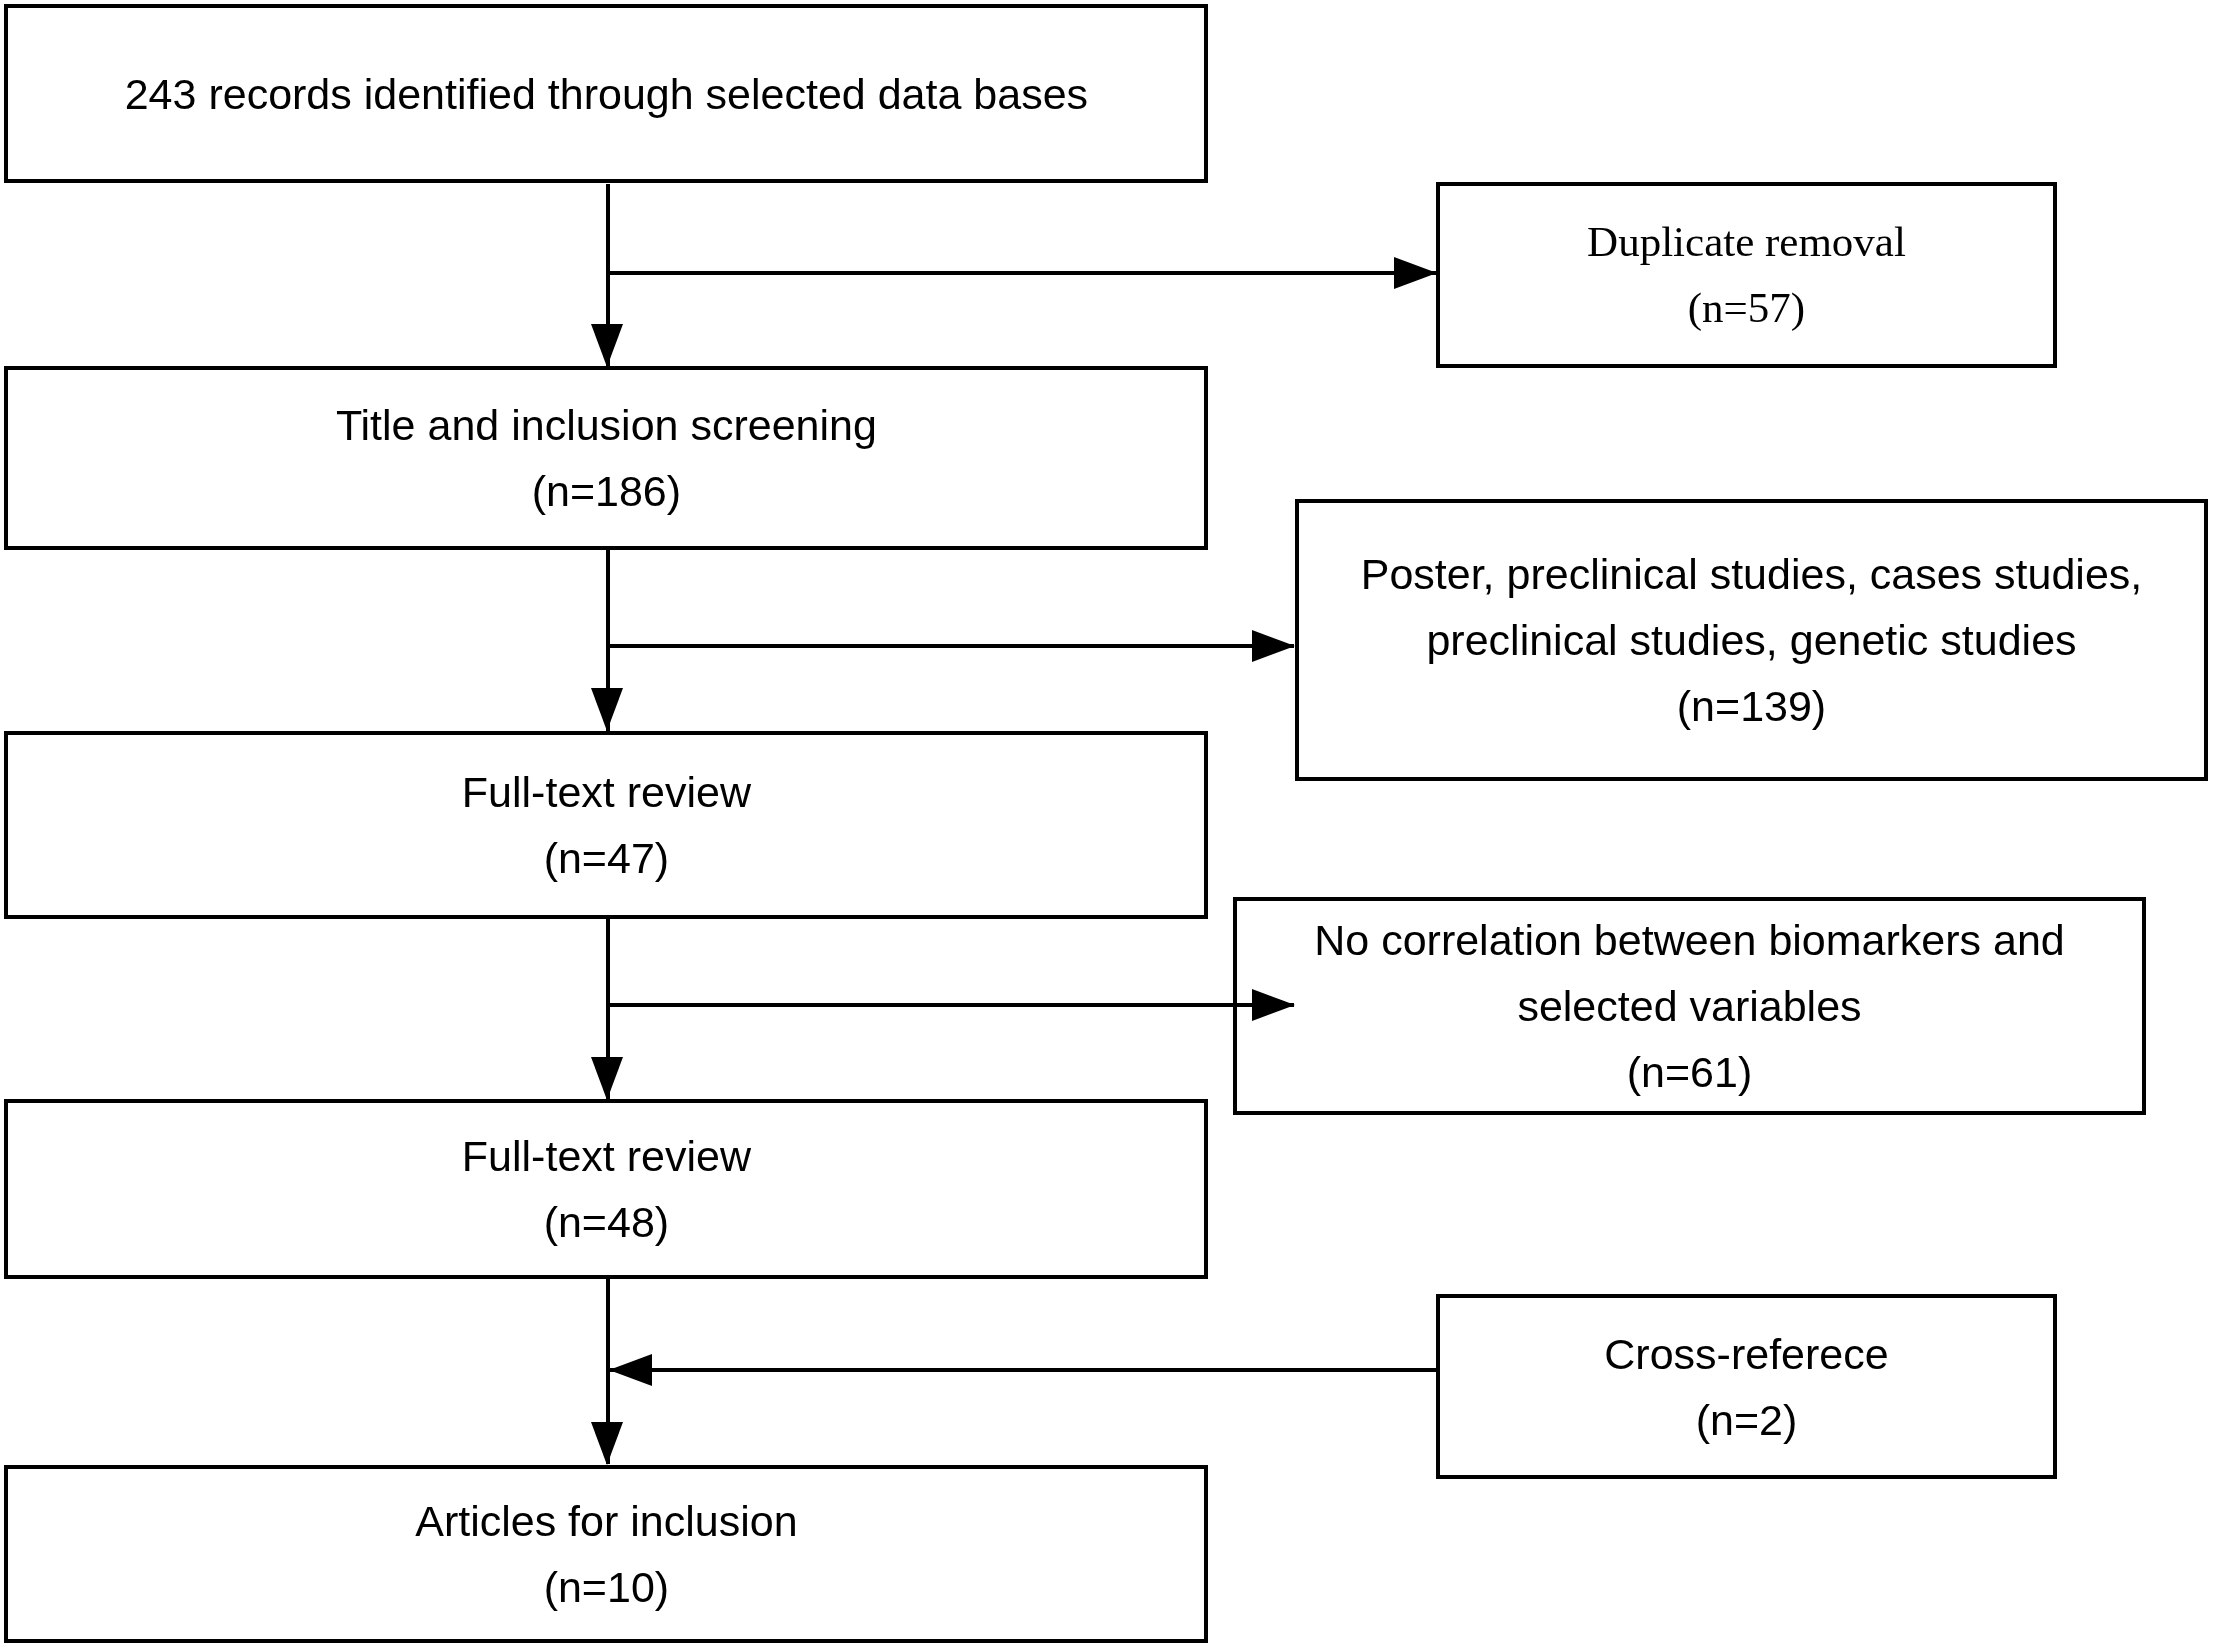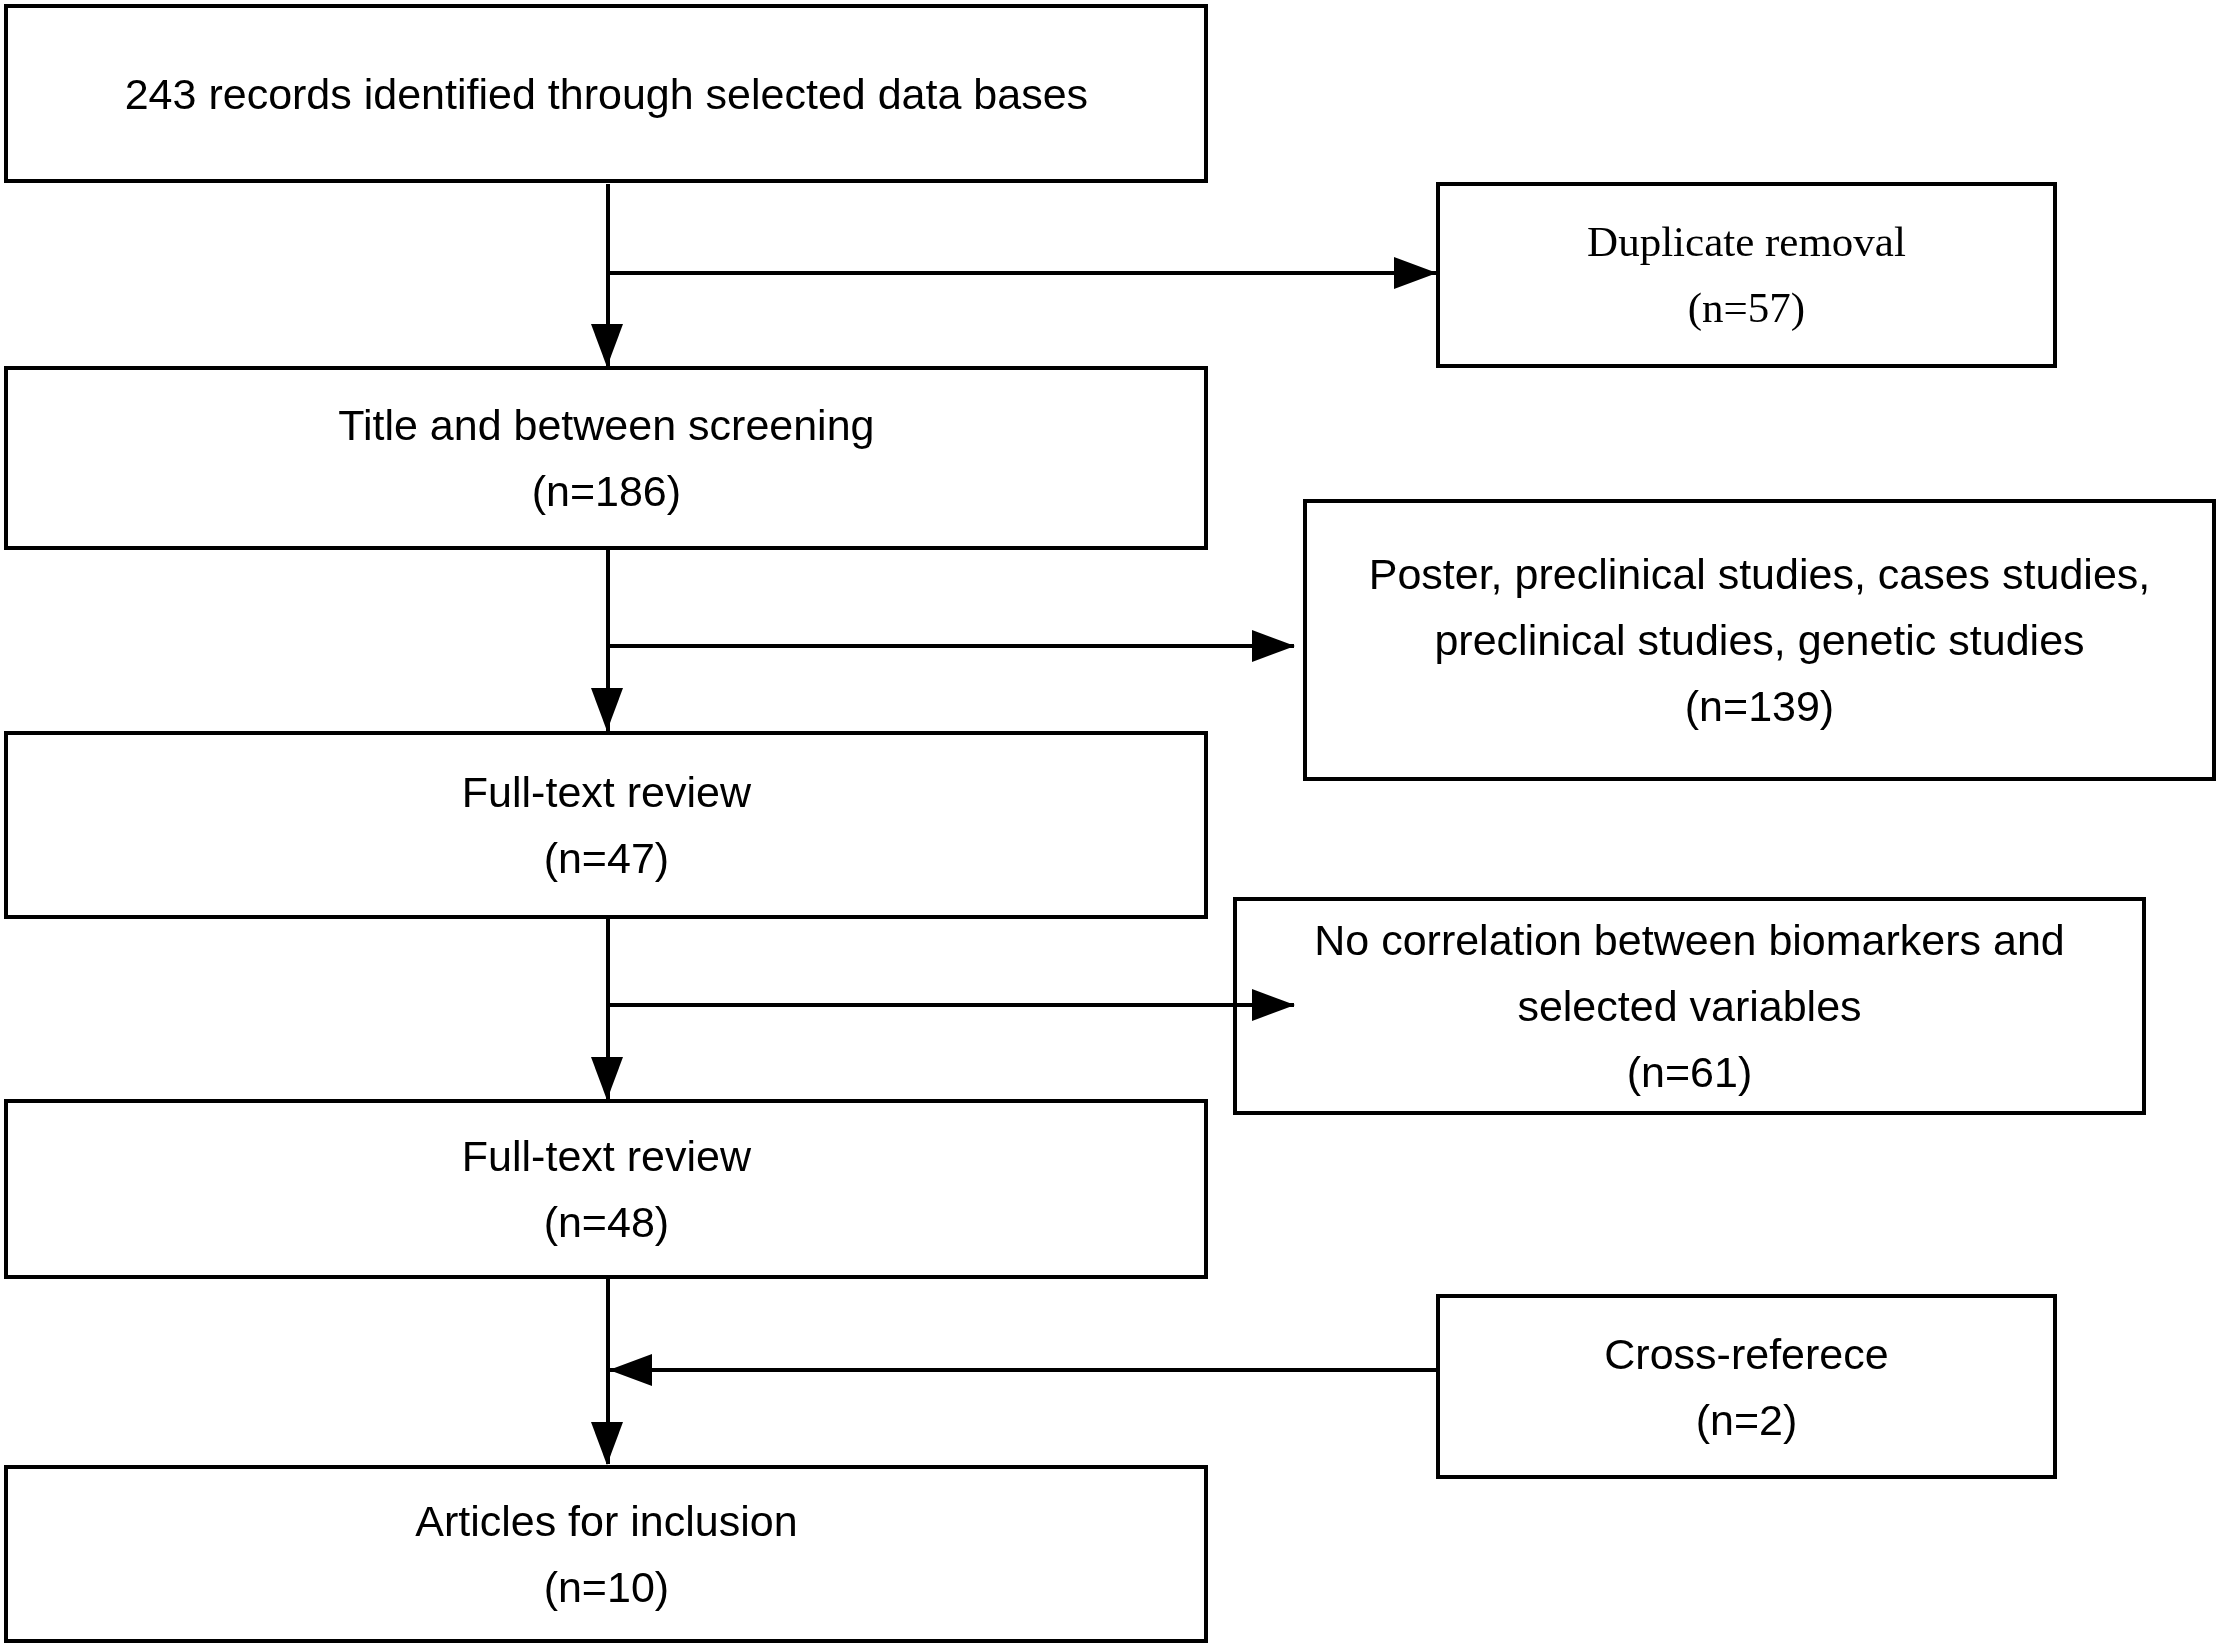--- a/index.html
+++ b/index.html
@@ -33,21 +33,21 @@
     white-space: nowrap;
   }
   
   #box-records   { left: 4.4px;    top: 4.4px;    width: 1204px; height: 179px; }
   #box-screening { left: 4.4px;    top: 366px;  width: 1204px; height: 184px; }
   #box-ft47      { left: 4.4px;    top: 731px;  width: 1204px; height: 188px; }
   #box-ft48      { left: 4.4px;    top: 1099px; width: 1204px; height: 180px; }
   #box-inclusion { left: 4.4px;    top: 1465px; width: 1204px; height: 178px; }
   
   #box-duplicate { left: 1436px; top: 182px;  width: 621px;  height: 186px; font-family: Liberation Serif, serif; }
-  #box-poster    { left: 1295px; top: 499px;  width: 913px; height: 282px; margin-left: 8px; }
+  #box-poster    { left: 1295px; top: 499px;  width: 913px; height: 282px; }
   #box-nocorr    { left: 1233px; top: 897px; width: 913px; height: 218px; }
   #box-crossref  { left: 1436px; top: 1279px; width: 621px;  height: 185px; margin-top: 15px; }
 
   .vline, .hline {
     position: absolute;
     background: #000000;
   }
   .vline { width: 3.5px; }
   .hline { height: 3.5px; }
 
@@ -93,21 +93,21 @@
 </head>
 <body>
 
 <div id="canvas">
 
   <div class="box" id="box-records">
     <div class="bline">243 records identified through selected data bases</div>
   </div>
 
   <div class="box" id="box-screening">
-    <div class="bline">Title and between screening</div>
+    <div class="bline">Title and inclusion screening</div>
     <div class="bline">(n=186)</div>
   </div>
 
   <div class="box" id="box-ft47">
     <div class="bline">Full-text review</div>
     <div class="bline">(n=47)</div>
   </div>
 
   <div class="box" id="box-ft48">
     <div class="bline">Full-text review</div>

